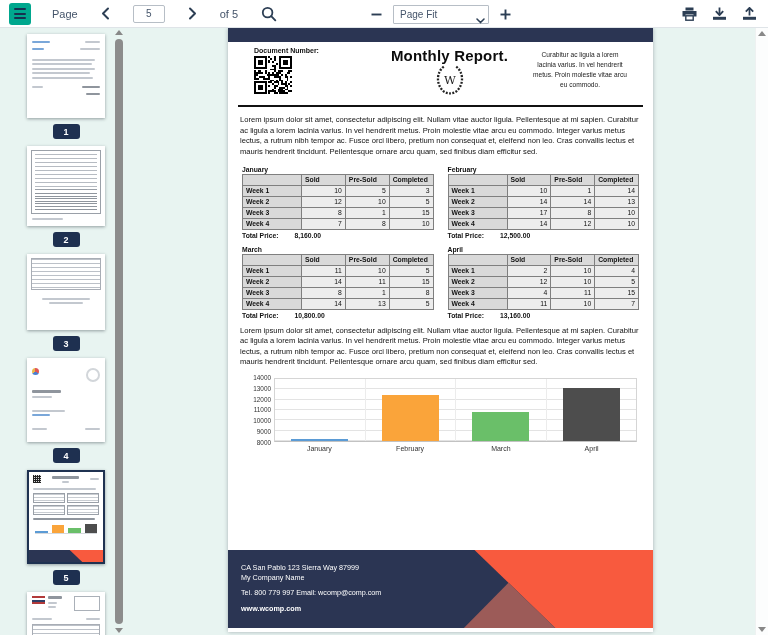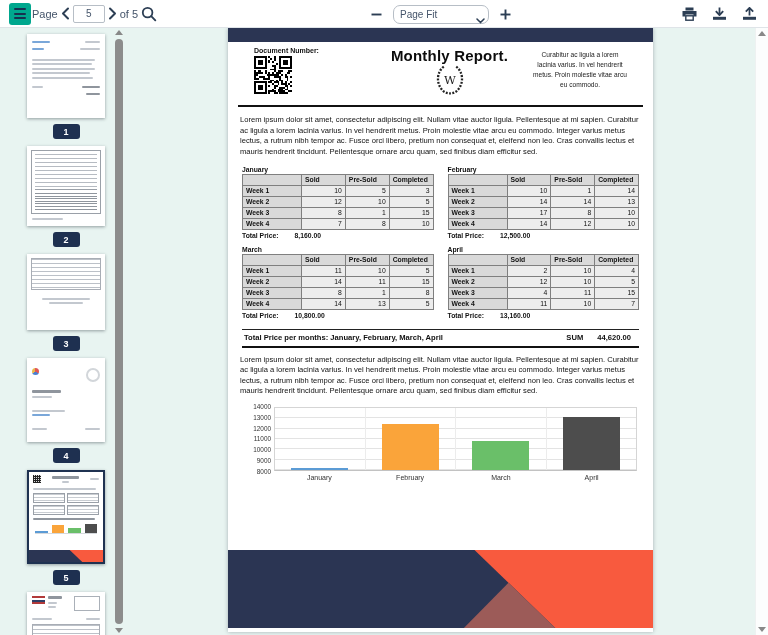--- a/index.html
+++ b/index.html
@@ -1,27 +1,27 @@
 <!DOCTYPE html>
 <html><head>
 <meta charset="utf-8">
 <style>
   *{box-sizing:border-box;margin:0;padding:0}
   html,body{width:768px;height:635px;overflow:hidden;font-family:"Liberation Sans",sans-serif;background:#e8f4f1}
 
   
-  .toolbar{position:absolute;top:0;left:0;right:0;height:28px;background:#fff;border-bottom:1px solid #dfe4e8;display:flex;align-items:center;padding:0 9px;gap:1px;z-index:10}
+  .toolbar{position:absolute;top:0;left:0;right:0;height:28px;background:#fff;border-bottom:1px solid #dfe4e8;display:flex;align-items:center;padding:0 9px;gap:21px;z-index:10}
   .menu-btn{width:22px;height:22px;background:#00a78e;border:none;border-radius:3px;display:flex;flex-direction:column;justify-content:center;align-items:center;gap:2.5px;cursor:pointer}
   .menu-btn i{display:block;width:12px;height:2px;background:#17304f;border-radius:1px}
   .tb-label{font-size:11px;color:#44546a}
   .icon-btn{background:none;border:none;padding:2px;display:flex;align-items:center;cursor:pointer}
   .page-input{width:32px;height:18px;border:1px solid #b7bec6;border-radius:2px;text-align:center;font-size:10px;color:#44546a;font-family:"Liberation Sans",sans-serif}
   .zoom-group{position:absolute;left:368px;top:0;height:28px;display:flex;align-items:center;gap:8px}
   .select-wrap{position:relative}
-  .zoom-select{appearance:none;-webkit-appearance:none;width:96px;height:19px;border:1px solid #b7bec6;border-radius:7px;background:#fff;font-size:10px;color:#44546a;padding:0 16px 0 6px;font-family:"Liberation Sans",sans-serif}
+  .zoom-select{appearance:none;-webkit-appearance:none;width:96px;height:19px;border:1px solid #b7bec6;border-radius:1px;background:#fff;font-size:10px;color:#44546a;padding:0 16px 0 6px;font-family:"Liberation Sans",sans-serif}
   .sel-arrow{position:absolute;right:4px;top:6px;pointer-events:none}
   .right-icons{margin-left:auto;display:flex;align-items:center;gap:11px}
 
   
   .sidebar{position:absolute;top:28px;left:0;width:126px;bottom:0;background:#e8f4f1;overflow:hidden}
   .thumbs{position:absolute;left:27px;top:6px;width:78px}
   .thumb{width:78px;background:#fff;box-shadow:0 1px 3px rgba(40,50,60,.45);position:relative;overflow:hidden;cursor:pointer}
   .thumb.selected{border:2px solid #1f3251}
   .page-badge{width:27px;height:15px;background:#1e3050;border-radius:3px;color:#fff;font-size:9px;font-weight:bold;display:flex;align-items:center;justify-content:center;margin:6px auto 7px;cursor:pointer}
   .pad{padding:4px 5px}
@@ -746,25 +746,20 @@
             </tr>
           </tbody>
             </table>
           <div class="total-line">
             <span>Total Price:</span>
             <span class="tv">13,160.00</span>
           </div>
         </div>
       </div>
 
-      <div class="sum-band">
-        <span class="sum-label">Total Price per months: January, February, March, April</span>
-        <span class="sum-word">SUM</span>
-        <span class="sum-value">44,620.00</span>
-      </div>
 
       <p class="para para2">Lorem ipsum dolor sit amet, consectetur adipiscing elit. Nullam vitae auctor ligula. Pellentesque at mi sapien. Curabitur ac ligula a lorem lacinia varius. In vel hendrerit metus. Proin molestie vitae arcu eu commodo. Integer varius metus lectus, a rutrum nibh tempor ac. Fusce orci libero, pretium non consequat et, eleifend non leo. Cras convallis lectus et mauris hendrerit tincidunt. Pellentesque ornare arcu quam, sed finibus diam efficitur sed.</p>
 
       <div class="chart-wrap">
         <div class="y-axis">
           <span>14000</span>
           <span>13000</span>
           <span>12000</span>
           <span>11000</span>
           <span>10000</span>
@@ -792,20 +787,26 @@
             <span>March</span>
             <span>April</span>
           </div>
         </div>
       </div>
     </div>
 
     <div class="doc-footer">
       <div class="f-orange"></div>
       <div class="f-maroon"></div>
+      <div class="f-text">
+        <div>CA San Pablo 123 Sierra Way 87999</div>
+        <div>My Company Name</div>
+        <div class="f-contact">Tel. 800 779 997 Email: wcomp@comp.com</div>
+        <div class="f-website">www.wcomp.com</div>
+      </div>
     </div>
   </div>
 
   <div class="main-scroll">
     <span class="arr up"></span>
     <span class="arr down"></span>
   </div>
 </div>
 
 </body></html>

